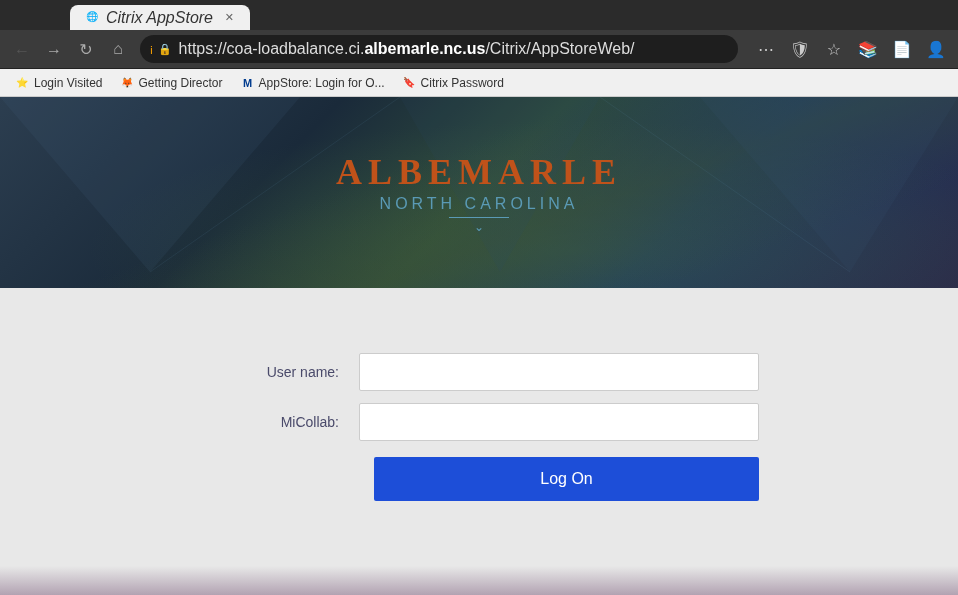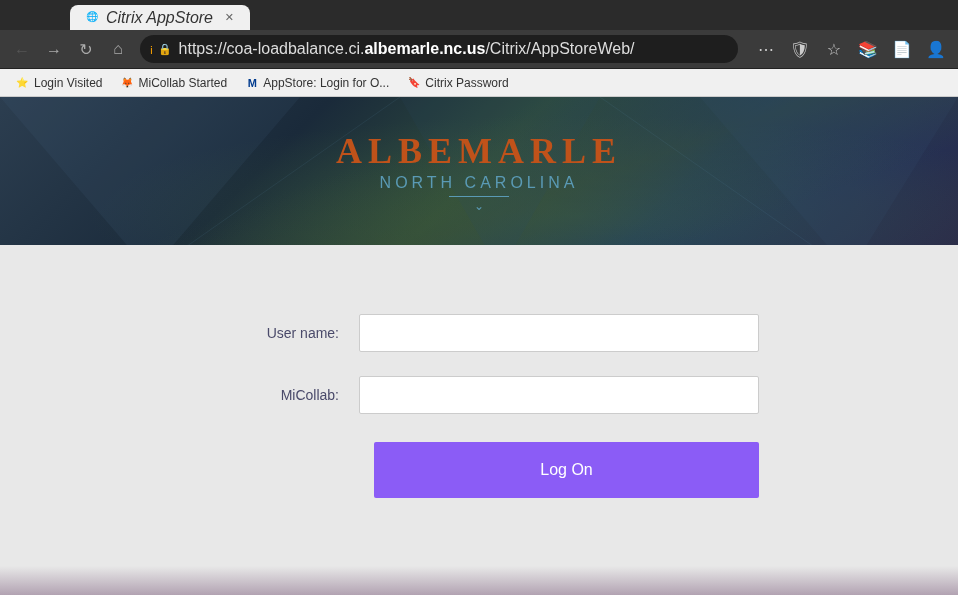--- a/index.html
+++ b/index.html
@@ -163,21 +163,21 @@
     .content-area {
       width: 100%;
       height: calc(595px - 30px - 38px - 28px);
       display: flex;
       flex-direction: column;
     }
 
     
     .hero-banner {
       width: 100%;
-      height: 148px;
+      height: 191px;
       background: linear-gradient(135deg, #2c3e50 0%, #1a2a3a 30%, #2d4a3e 50%, #1e3a5f 70%, #2a2a4a 100%);
       position: relative;
       display: flex;
       align-items: center;
       justify-content: center;
       overflow: hidden;
     }
 
     .hero-overlay {
       position: absolute;
@@ -231,21 +231,21 @@
       flex: 1;
       background: #e8e8e8;
       display: flex;
       align-items: center;
       justify-content: center;
     }
 
     .login-form {
       display: flex;
       flex-direction: column;
-      gap: 12px;
+      gap: 0;
       width: 560px;
     }
 
     .form-row {
       display: flex;
       align-items: center;
       margin-bottom: 12px;
     }
 
     .form-label {
@@ -270,22 +270,22 @@
 
     .logon-btn-row {
       display: flex;
       justify-content: flex-end;
       margin-top: 4px;
       padding-left: 160px;
     }
 
     .logon-btn {
       width: 385px;
-      height: 56px;
-      background: #8b5cf6;
+      height: 44px;
+      background: #1d4ed8;
       color: #fff;
       border: none;
       font-size: 16px;
       cursor: pointer;
       border-radius: 2px;
       font-family: Arial, sans-serif;
     }
 
     
     .footer-gradient {
@@ -342,21 +342,21 @@
   </div>
 </div>
 
 <div class="bookmarks-bar">
   <div class="bookmark-item">
     <span class="bm-icon" style="color:#f5a623;">⭐</span>
     <span>Login Visited</span>
   </div>
   <div class="bookmark-item">
     <span class="bm-icon">🦊</span>
-    <span>MiCollab Started</span>
+    <span>Getting Director</span>
   </div>
   <div class="bookmark-item">
     <span class="bm-icon" style="color:#003b8e;font-weight:bold;font-size:11px;">M</span>
     <span>AppStore: Login for O...</span>
   </div>
   <div class="bookmark-item">
     <span class="bm-icon" style="color:#5a2d82;">🔖</span>
     <span>Citrix Password</span>
   </div>
 </div>

